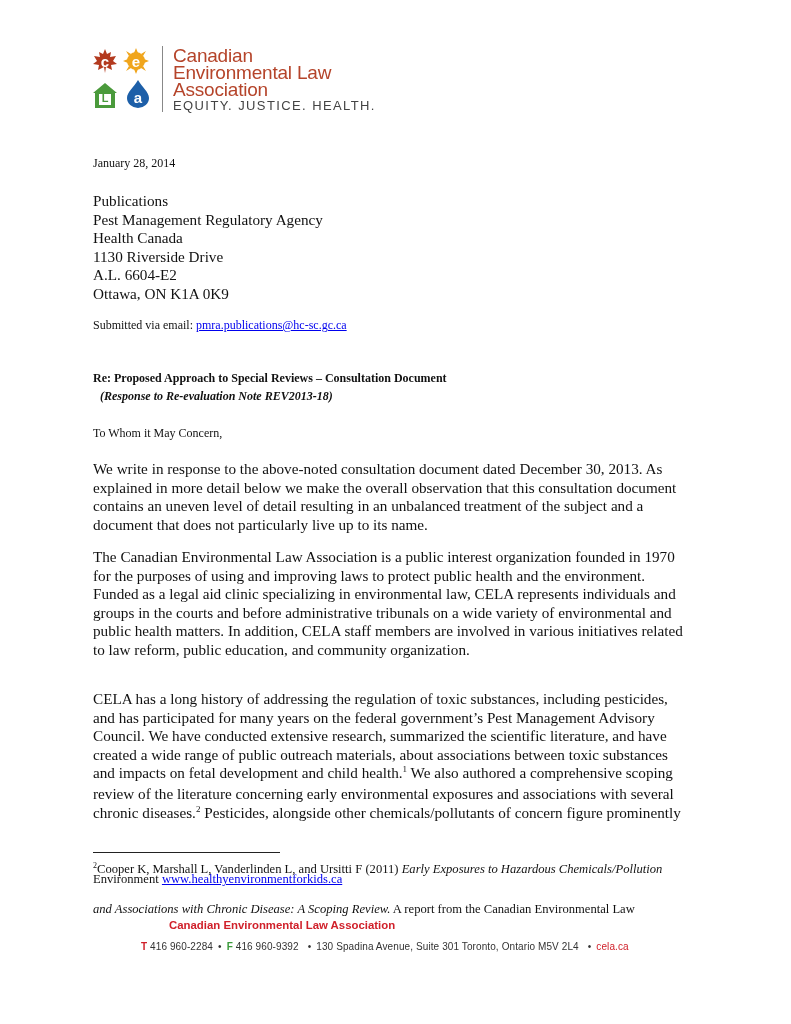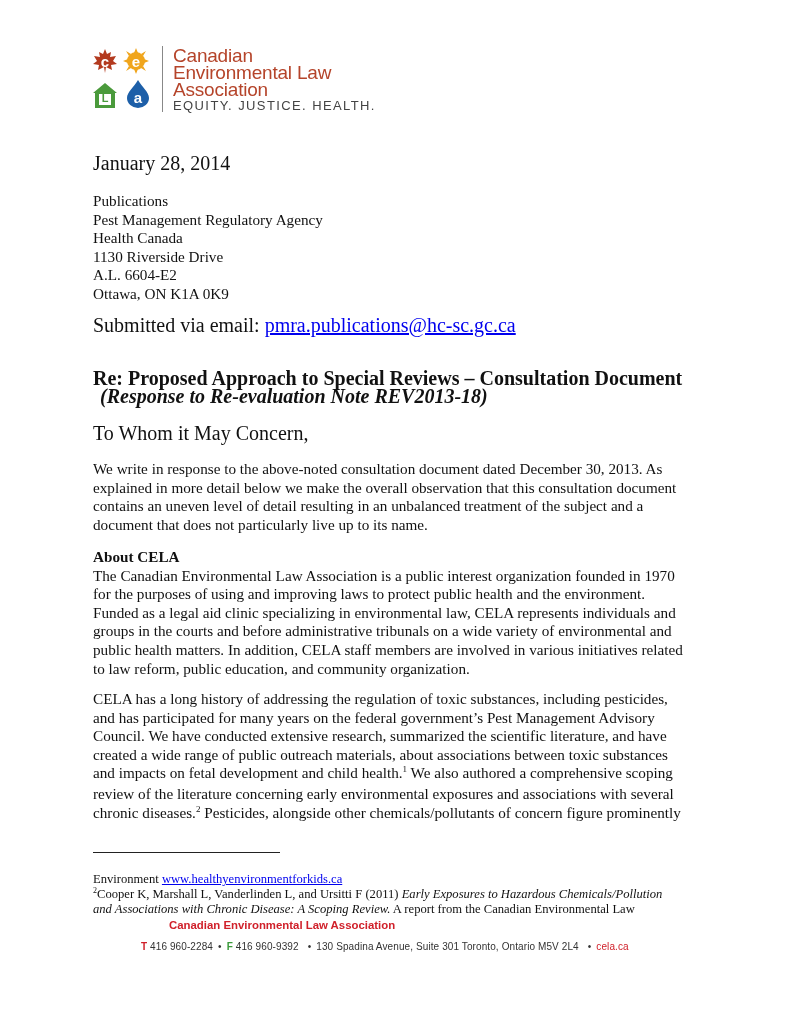--- a/index.html
+++ b/index.html
@@ -17,21 +17,21 @@
   .ic-c { left: 2px; top: 2px; }
   .ic-e { left: 33px; top: 2px; color: #fff; }
   .ic-l { left: 2px; top: 36px; }
   .ic-a { left: 35px; top: 34px; }
   .logo-divider { width: 1px; height: 66px; background: #888; margin-left: 8px; margin-right: 10px; }
   .logo-text { font-family: "Liberation Sans", sans-serif; color: #b5442a; line-height: 17px; padding-top: 1px; }
   .logo-line { font-size: 19px; letter-spacing: -0.2px; display: block; }
   .logo-tagline { font-size: 13px; color: #444; letter-spacing: 1.4px; display: block; margin-top: 3px; line-height: 10px; }
 
   
-  .txt { position: absolute; left: 93px; font-size: 20px; line-height: 18.6px; white-space: nowrap; }
+  .txt { position: absolute; left: 93px; font-size: 12px; line-height: 18.6px; white-space: nowrap; }
   .para { position: absolute; left: 93px; font-size: 15.2px; line-height: 18.6px; }
   .para span.ln { display: block; white-space: nowrap; }
   a.link { color: #1a0dab; color: #0000ee; text-decoration: underline; }
   .subtitle { font-weight: bold; font-style: italic; }
   sup { font-size: 9px; vertical-align: 0; position: relative; top: -6px; }
 
   .fn-rule { position: absolute; left: 93px; top: 852px; width: 187px; height: 1px; background: #222; }
   .fn { position: absolute; left: 93px; font-size: 12.6px; line-height: 15px; white-space: nowrap; }
   .fn sup { font-size: 8px; top: -5px; }
   .fn i { font-style: italic; }
@@ -119,21 +119,20 @@
   <div class="txt" style="top:424px;">To Whom it May Concern,</div>
 
   <div class="para" style="top:460px;">
     <span class="ln">We write in response to the above-noted consultation document dated December 30, 2013. As</span>
     <span class="ln">explained in more detail below we make the overall observation that this consultation document</span>
     <span class="ln">contains an uneven level of detail resulting in an unbalanced treatment of the subject and a</span>
     <span class="ln">document that does not particularly live up to its name.</span>
   </div>
 
   <div class="para" style="top:548px;">
-    <span class="ln" style="font-weight:bold;">About CELA</span>
     <span class="ln">The Canadian Environmental Law Association is a public interest organization founded in 1970</span>
     <span class="ln">for the purposes of using and improving laws to protect public health and the environment.</span>
     <span class="ln">Funded as a legal aid clinic specializing in environmental law, CELA represents individuals and</span>
     <span class="ln">groups in the courts and before administrative tribunals on a wide variety of environmental and</span>
     <span class="ln">public health matters. In addition, CELA staff members are involved in various initiatives related</span>
     <span class="ln">to law reform, public education, and community organization.</span>
   </div>
 
   <div class="para" style="top:690px;">
     <span class="ln">CELA has a long history of addressing the regulation of toxic substances, including pesticides,</span>
@@ -142,21 +141,21 @@
     <span class="ln">created a wide range of public outreach materials, about associations between toxic substances</span>
     <span class="ln"><span>and impacts on fetal development and child health.</span><sup>1</sup><span> We also authored a comprehensive scoping</span></span>
     <span class="ln">review of the literature concerning early environmental exposures and associations with several</span>
     <span class="ln"><span>chronic diseases.</span><sup>2</sup><span> Pesticides, alongside other chemicals/pollutants of concern figure prominently</span></span>
   </div>
 
   <div class="fn-rule"></div>
   <div class="fn" style="top:872px;">
     <span>Environment </span><a class="link">www.healthyenvironmentforkids.ca</a>
   </div>
-  <div class="fn" style="top:887px;">
+  <div class="fn" style="top:862px;">
     <sup>2</sup><span>Cooper K, Marshall L, Vanderlinden L, and Ursitti F (2011) </span><i>Early Exposures to Hazardous Chemicals/Pollution</i>
   </div>
   <div class="fn" style="top:902px;">
     <i>and Associations with Chronic Disease: A Scoping Review.</i><span> A report from the Canadian Environmental Law</span>
   </div>
 
   <div class="footer-org">Canadian Environmental Law Association</div>
   <div class="footer-contact">
     <span class="t-lbl">T</span><span> 416 960-2284</span><span class="bullet">•</span><span class="f-lbl">F</span><span> 416 960-9392</span><span class="bullet" style="margin-left:9px;">•</span><span>130 Spadina Avenue, Suite 301 Toronto, Ontario  M5V 2L4</span><span class="bullet" style="margin-left:9px;">•</span><span class="web">cela.ca</span>
   </div>

